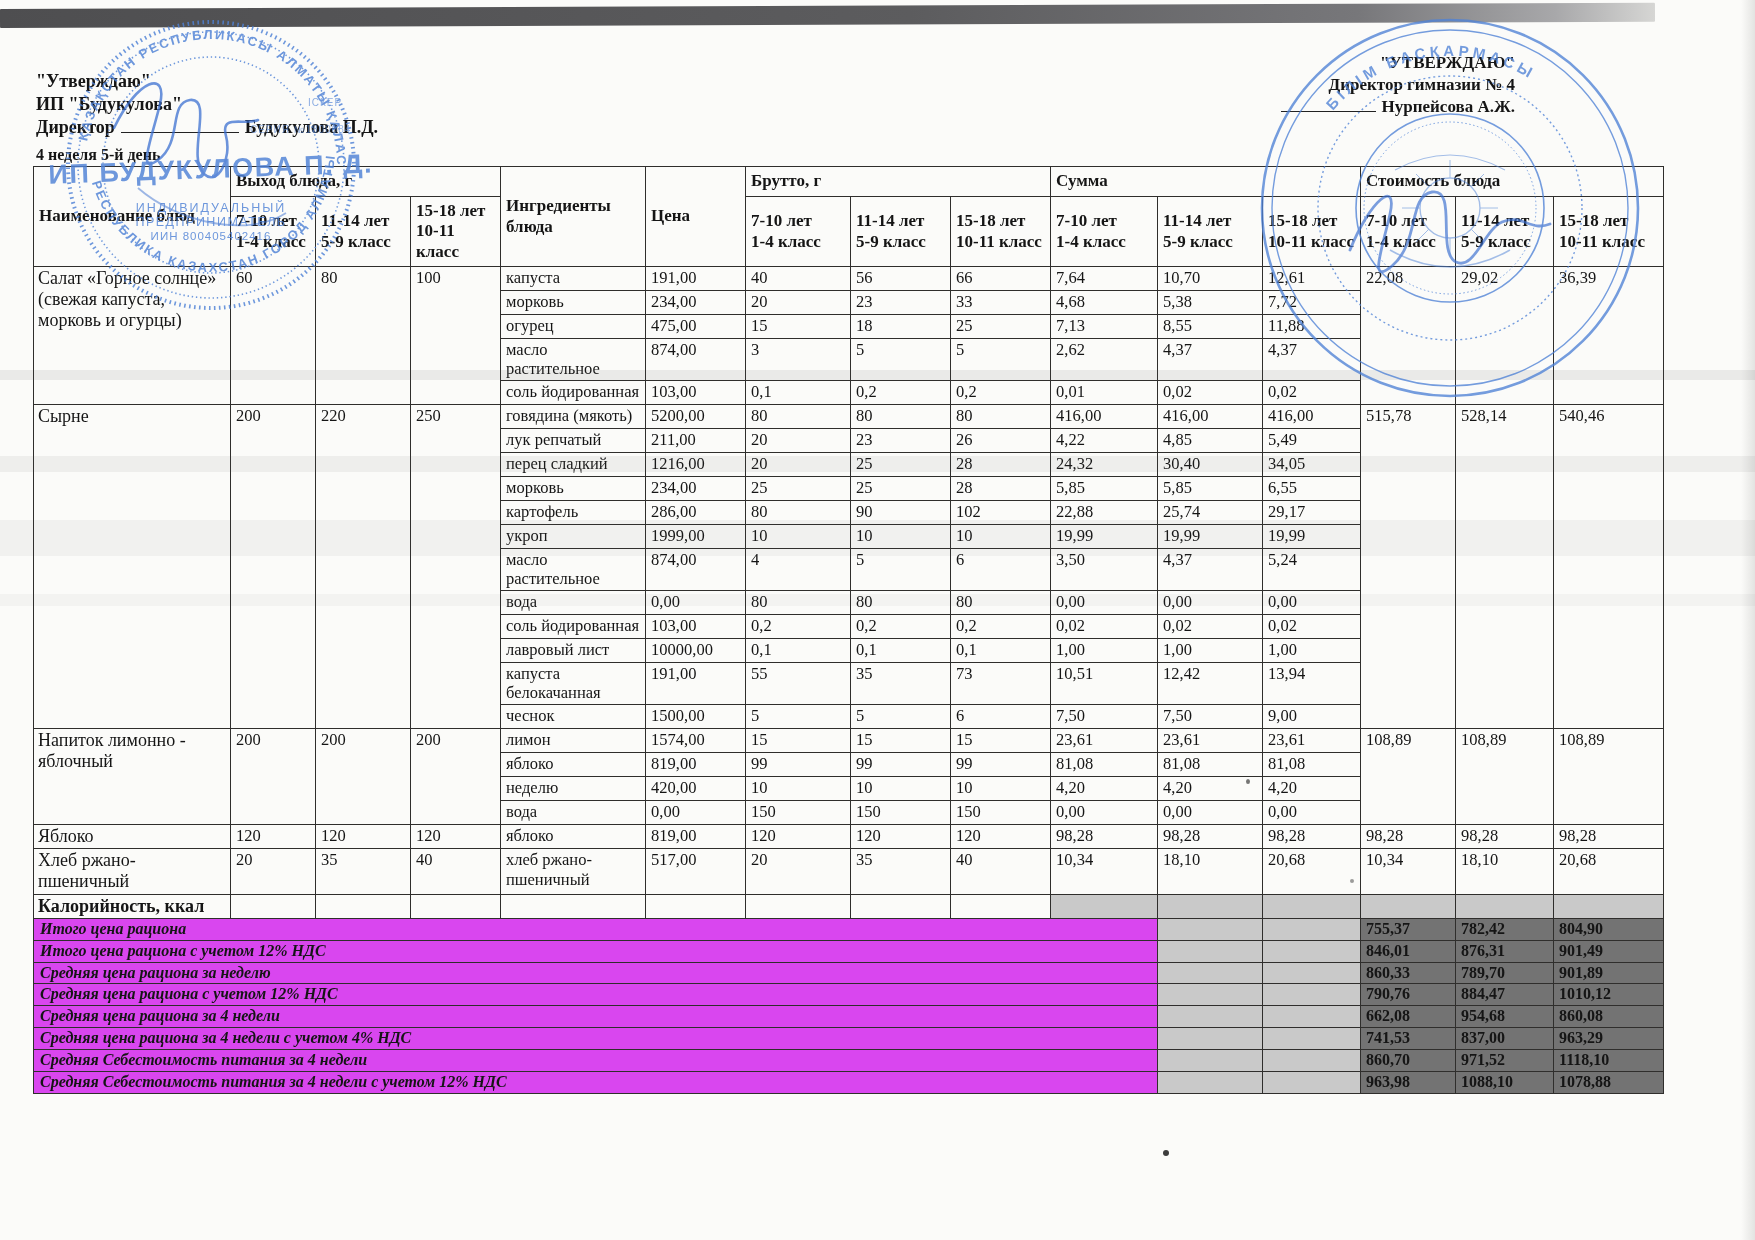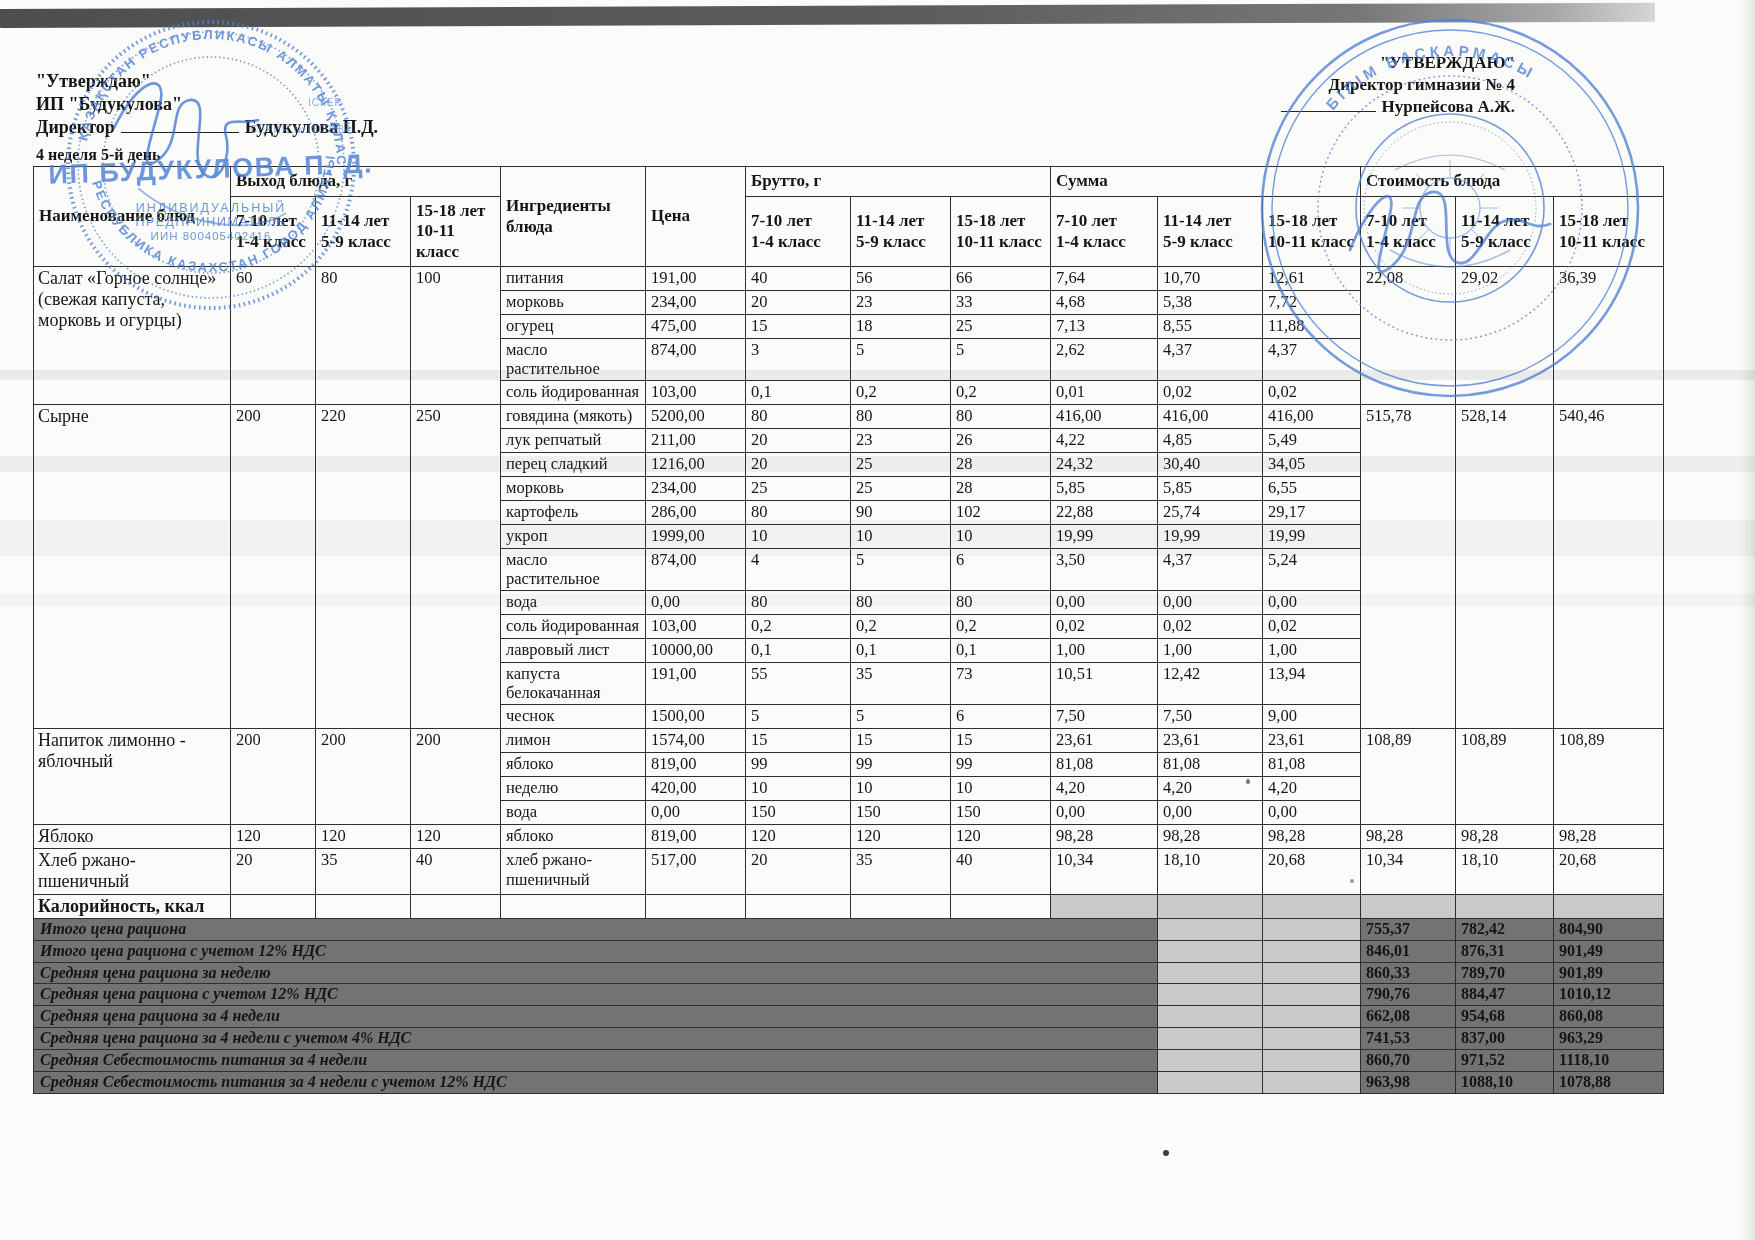--- a/index.html
+++ b/index.html
@@ -36,21 +36,21 @@
   .menu td,.menu th{
     border:1px solid #2f2e2c;padding:1px 5px;font-size:16.5px;vertical-align:top;
     overflow:hidden;word-wrap:break-word;line-height:1.18;
   }
   .menu th{font-weight:bold;text-align:left;vertical-align:middle;white-space:pre-line;font-size:17px}
   tr.rGroups{height:30px} tr.rSub{height:70px}
   tbody tr{height:24px}
   td.nameCell{font-size:18px;padding-left:4px}
   td.bold{font-weight:bold}
   td.shaded{background:#c9c9c9}
-  td.sumLabel{font-weight:bold;font-style:italic;background:#737373;font-size:16px;padding-left:6px;vertical-align:middle}
+  td.sumLabel{font-weight:bold;font-style:italic;background:#d946ef;font-size:16px;padding-left:6px;vertical-align:middle}
   td.sumVal{font-weight:bold;background:#737373;font-size:16px;vertical-align:middle}
   tr.sRow{height:21px}
 
   
   .overlay{position:absolute;left:0;top:0;z-index:8;pointer-events:none}
   .speck{position:absolute;background:#3c3c3c;border-radius:50%;z-index:9}
 </style>
 </head>
 <body>
 
@@ -137,21 +137,21 @@
         <th>15-18 лет
 10-11 класс</th>
       </tr>
     </thead>
     <tbody>
       <tr>
         <td class="nameCell" rowspan="5">Салат «Горное солнце» (свежая капуста, морковь и огурцы)</td>
         <td rowspan="5">60</td>
         <td rowspan="5">80</td>
         <td rowspan="5">100</td>
-        <td>питания</td>
+        <td>капуста</td>
         <td>191,00</td>
         <td>40</td>
         <td>56</td>
         <td>66</td>
         <td>7,64</td>
         <td>10,70</td>
         <td>12,61</td>
         <td rowspan="5">22,08</td>
         <td rowspan="5">29,02</td>
         <td rowspan="5">36,39</td>

